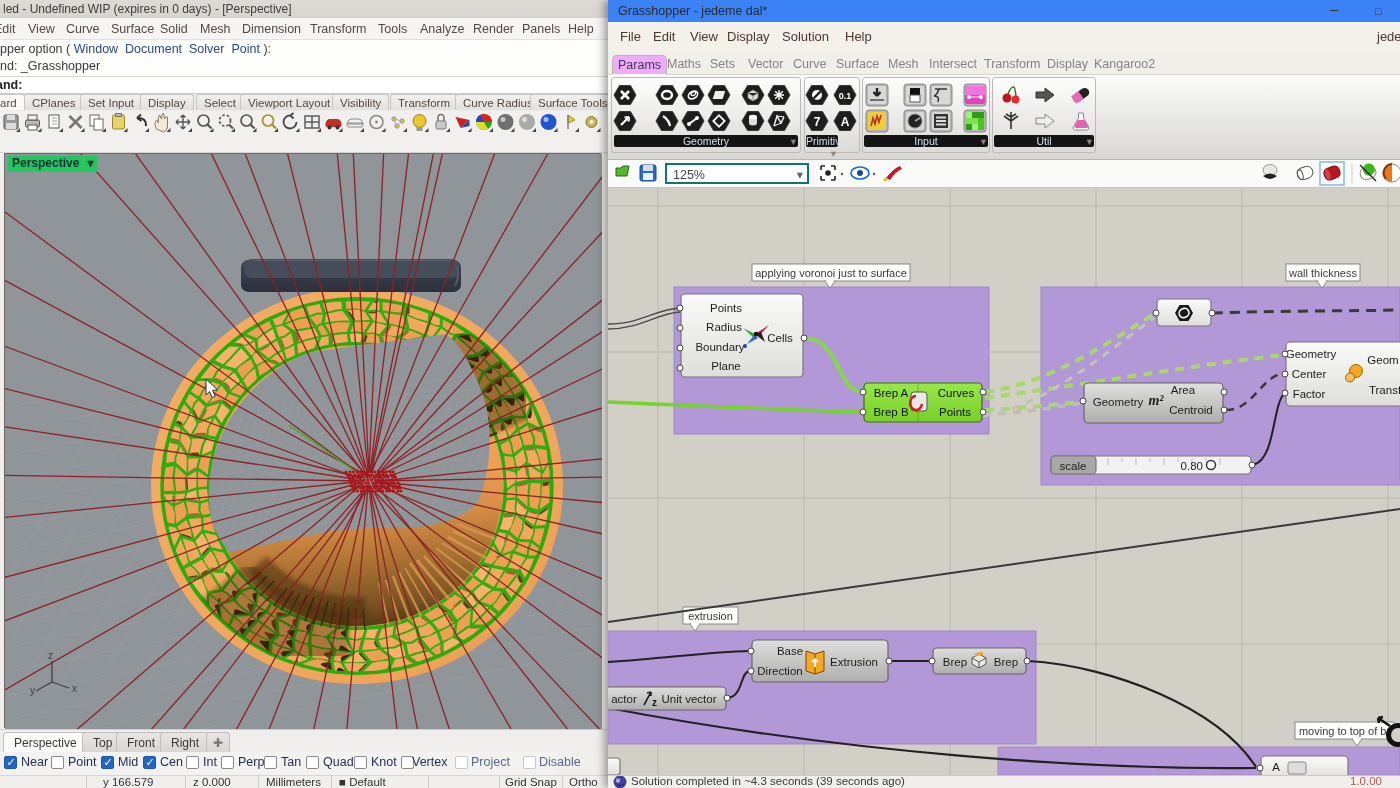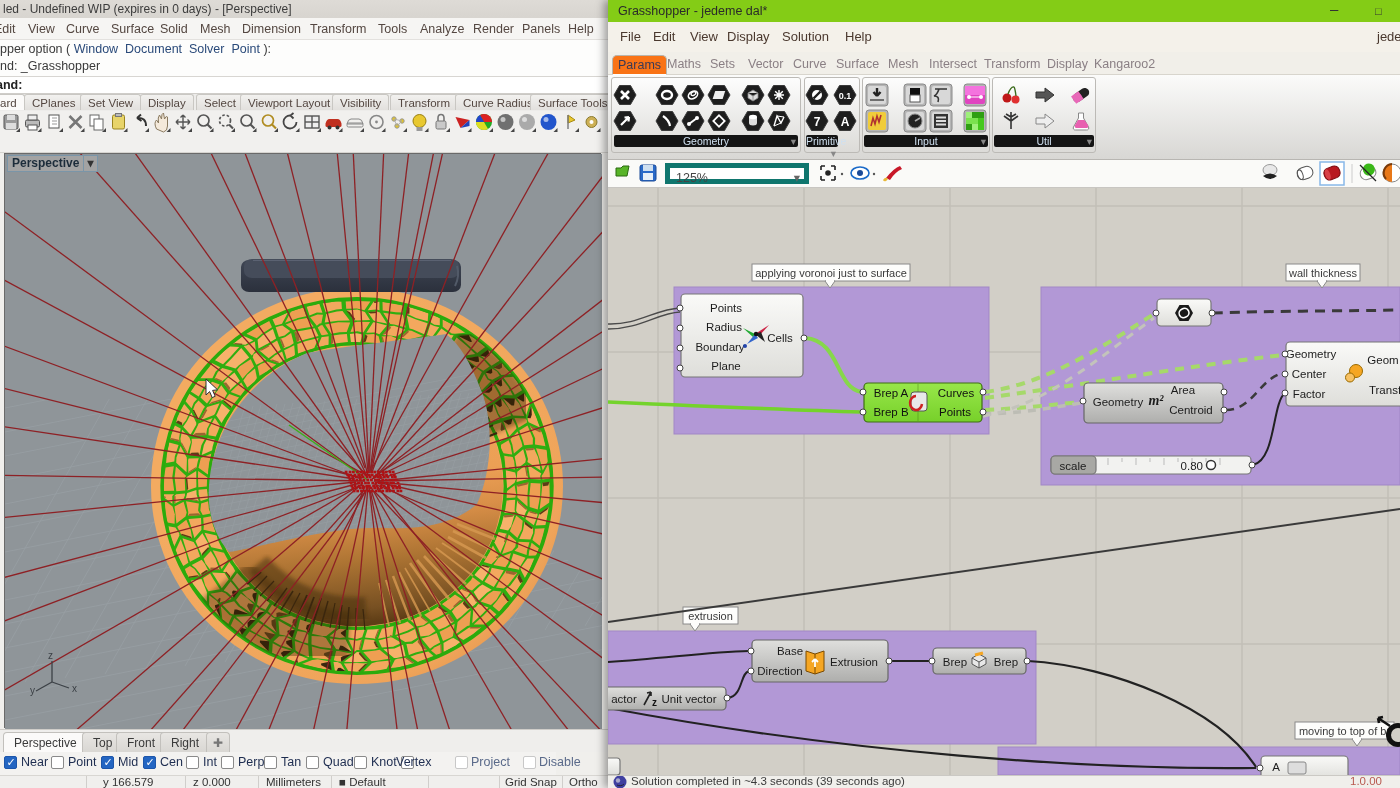--- a/index.html
+++ b/index.html
@@ -8,45 +8,45 @@
 #rtitle { left:0; top:0; width:608px; height:34px; background:linear-gradient(#dedbd6,#d2cfca); color:#3c3c3c; font-size:12px; line-height:18px; padding-left:3px; white-space:nowrap; }
 #rmenu { left:0; top:18px; width:608px; height:22px; background:#f6f5f3; color:#544741; font-size:12.5px; line-height:22px; white-space:nowrap; border-bottom:1px solid #e3e1de; }
 #rmenu span { margin-right:0; }
 #rcmd { left:0; top:40px; width:608px; height:37px; background:#fdfdfc; color:#3a3a3a; font-size:12.5px; border-bottom:1px solid #d8d6d2; }
 #rprompt { left:0; top:77px; width:608px; height:17px; background:#fff; color:#222; font-size:12.5px; font-weight:bold; border-bottom:1px solid #cfcdc9; }
 #rtabs { left:0; top:94px; width:608px; height:17px; background:#edecea; font-size:11.5px; color:#544741; }
 #rtabs .t { position:absolute; top:0; height:16px; line-height:16px; padding:0 7px; border:1px solid #c9c7c3; border-bottom:none; border-radius:3px 3px 0 0; background:linear-gradient(#f2f1ef,#e2e0dd); white-space:nowrap; }
 #rtoolbar { left:0; top:111px; width:608px; height:24px; background:#f1f0ee; }
 #rgap { left:0; top:135px; width:608px; height:18px; background:#f1f0ee; border-bottom:1px solid #d6d4d0; }
 #rview { left:4px; top:153px; width:597px; height:575px; border:1px solid #6a6a6a; }
-#vplabel { left:7px; top:155px; height:17px; background:#a3a3a3; border:1px solid #7a95a8; font-size:12px; font-weight:bold; color:#1c2c3a; line-height:15px; padding:0 4px; }
+#vplabel { left:7px; top:155px; height:17px; background:#22c55e; border:1px solid #7a95a8; font-size:12px; font-weight:bold; color:#1c2c3a; line-height:15px; padding:0 4px; }
 #vplabel .dd { display:inline-block; border-left:1px solid #7a95a8; margin-left:4px; padding-left:3px; color:#333; }
 #vtabs { left:0; top:729px; width:608px; height:23px; background:#efeeec; border-top:1px solid #cfcdc9; font-size:12px; color:#3a3a3a; }
 #vtabs .vt { position:absolute; top:2px; height:21px; line-height:20px; padding:0 10px; border:1px solid #c2c0bc; border-bottom:none; border-radius:4px 4px 0 0; background:linear-gradient(#e8e6e3,#d8d6d2); }
 #vtabs .vt.on { background:#fbfaf9; }
 #osnap { left:0; top:752px; width:556px; height:23px; background:#f3f2f0; font-size:12.5px; color:#1e2d50; }
 #osnap .cb { position:absolute; top:4px; width:13px; height:13px; background:#fff; border:1px solid #8a8a8a; border-radius:2px; }
 #osnap .cb.on { background:#2365c2; border-color:#1c55aa; }
 #osnap .cb.on::after { content:"\2713"; color:#fff; font-size:11px; position:absolute; left:1.5px; top:-1.5px; }
 #osnap .lb { position:absolute; top:3px; }
 #rstatus { left:0; top:775px; width:608px; height:13px; background:#f0efed; font-size:11.5px; color:#333; border-top:1px solid #d8d6d2; }
 #rstatus span { position:absolute; top:0; }
 
 #gh { left:608px; top:0; width:792px; height:788px; background:#f2efe8; box-shadow:-4px 0 8px rgba(0,0,0,0.35); }
-#ghtitle { left:0; top:0; width:792px; height:22px; background:#84cc16; font-size:12.5px; color:#2a2a2a; line-height:22px; }
+#ghtitle { left:0; top:0; width:792px; height:22px; background:#3b82f6; font-size:12.5px; color:#2a2a2a; line-height:22px; }
 #ghmenu { left:0; top:22px; width:792px; height:30px; background:#f4f1ea; font-size:13px; color:#4a382e; line-height:30px; }
 #ghtabs { left:0; top:52px; width:792px; height:23px; background:#f1efe9; border-bottom:1px solid #d8d5cd; font-size:12.5px; color:#8a7f84; }
 #ghtabs .gt { position:absolute; top:3px; height:20px; line-height:19px; padding:0 8px; border-radius:5px 5px 0 0; }
-#ghtabs .gt.on { background:#f97316; border:1px solid #b8b5ad; border-bottom:1px solid #fff; color:#3a3a56;text-align:right; }
+#ghtabs .gt.on { background:#f0abfc; border:1px solid #b8b5ad; border-bottom:1px solid #fff; color:#3a3a56;text-align:right; }
 #ghpal { left:0; top:75px; width:792px; height:85px; background:linear-gradient(#fbfbfa,#d8d7d4); border-bottom:1px solid #b8b6b2; }
 .palgrp { position:absolute; top:2px; height:76px; background:linear-gradient(#fdfdfd,#dcdbd8); border:1px solid #bcbab6; border-radius:3px; }
 .pallabel { position:absolute; height:12px; background:#141414; border-radius:2px; color:#cfe0f0; font-size:10.5px; line-height:12px; text-align:center; }
 .pallabel::after { content:"\25BE"; position:absolute; right:2px; color:#888; }
 #ghcanvasbar { left:0; top:160px; width:792px; height:28px; background:#fafaf8; border-bottom:1px solid #c8c6c2; }
-#zoombox { position:absolute; left:57px; top:3px; width:144px; height:21px; background:#fff; border:5px solid #0f766e; font-size:12.5px; color:#444; line-height:20px; padding-left:6px; }
+#zoombox { position:absolute; left:57px; top:3px; width:144px; height:21px; background:#fff; border:2px solid #0f766e; font-size:12.5px; color:#444; line-height:20px; padding-left:6px; }
 #zoombox::after { content:"\25BE"; position:absolute; right:4px; color:#666; }
 #ghcanvas { left:0; top:188px; width:792px; height:587px; }
 #ghstatus { left:0; top:775px; width:792px; height:13px; background:#f0efeb; font-size:11.5px; color:#3a3a3a; border-top:1px solid #cbc9c4; }
 </style></head>
 <body>
 <div class="abs" id="rhino">
   <div class="abs" id="rtitle">led - Undefined WIP (expires in 0 days) - [Perspective]</div>
   <div class="abs" id="rmenu">
       <span style="position:absolute;left:-6px">Edit</span>
       <span style="position:absolute;left:28px">View</span>
@@ -65,21 +65,21 @@
   <div class="abs" id="rcmd">
       <div style="position:absolute;left:0px;top:2px">pper option ( <span style="color:#2a4a7a">Window</span>&nbsp; <span style="color:#2a4a7a">Document</span>&nbsp; <span style="color:#2a4a7a">Solver</span>&nbsp; <span style="color:#2a4a7a">Point</span> ):</div>
   <div style="position:absolute;left:0px;top:19px">nd: _Grasshopper</div>
     </div>
   <div class="abs" id="rprompt">
       <span style="position:absolute;left:-4px;top:1px">and:</span>
     </div>
   <div class="abs" id="rtabs">
     <span class="t" style="left:-8px;background:#fbfaf9">ard</span>
       <span class="t" style="left:24px">CPlanes</span>
-      <span class="t" style="left:80px">Set View</span>
+      <span class="t" style="left:80px">Set Input</span>
       <span class="t" style="left:140px">Display</span>
       <span class="t" style="left:196px">Select</span>
       <span class="t" style="left:240px">Viewport Layout</span>
       <span class="t" style="left:332px">Visibility</span>
       <span class="t" style="left:390px">Transform</span>
       <span class="t" style="left:455px">Curve Radius</span>
       <span class="t" style="left:530px">Surface Tools</span>
   </div>
   <div class="abs" id="rtoolbar"><svg width="608" height="24">
         <path d="M20.0,17 l0,4 l-4,0 z" fill="#444"></path>
@@ -914,21 +914,21 @@
       <span class="lb" style="left:203px">Int</span>
     <span class="cb" style="left:221px"></span>
       <span class="lb" style="left:238px">Perp</span>
     <span class="cb" style="left:264px"></span>
       <span class="lb" style="left:281px">Tan</span>
     <span class="cb" style="left:306px"></span>
       <span class="lb" style="left:323px">Quad</span>
     <span class="cb" style="left:354px"></span>
       <span class="lb" style="left:371px">Knot</span>
     <span class="cb" style="left:401px"></span>
-      <span class="lb" style="left:396px">Vertex</span>
+      <span class="lb" style="left:412px">Vertex</span>
     <span class="cb" style="left:455px;border-color:#c8c8c8"></span>
       <span class="lb" style="left:471px;color:#5a6a8a">Project</span>
     <span class="cb" style="left:523px;border-color:#c8c8c8"></span>
       <span class="lb" style="left:539px;color:#5a6a8a">Disable</span>
   </div>
   <div class="abs" id="rstatus">
       <i style="position:absolute;left:86px;top:0;width:1px;height:13px;background:#d0cecb"></i>
       <i style="position:absolute;left:185px;top:0;width:1px;height:13px;background:#d0cecb"></i>
       <i style="position:absolute;left:258px;top:0;width:1px;height:13px;background:#d0cecb"></i>
       <i style="position:absolute;left:331px;top:0;width:1px;height:13px;background:#d0cecb"></i>

